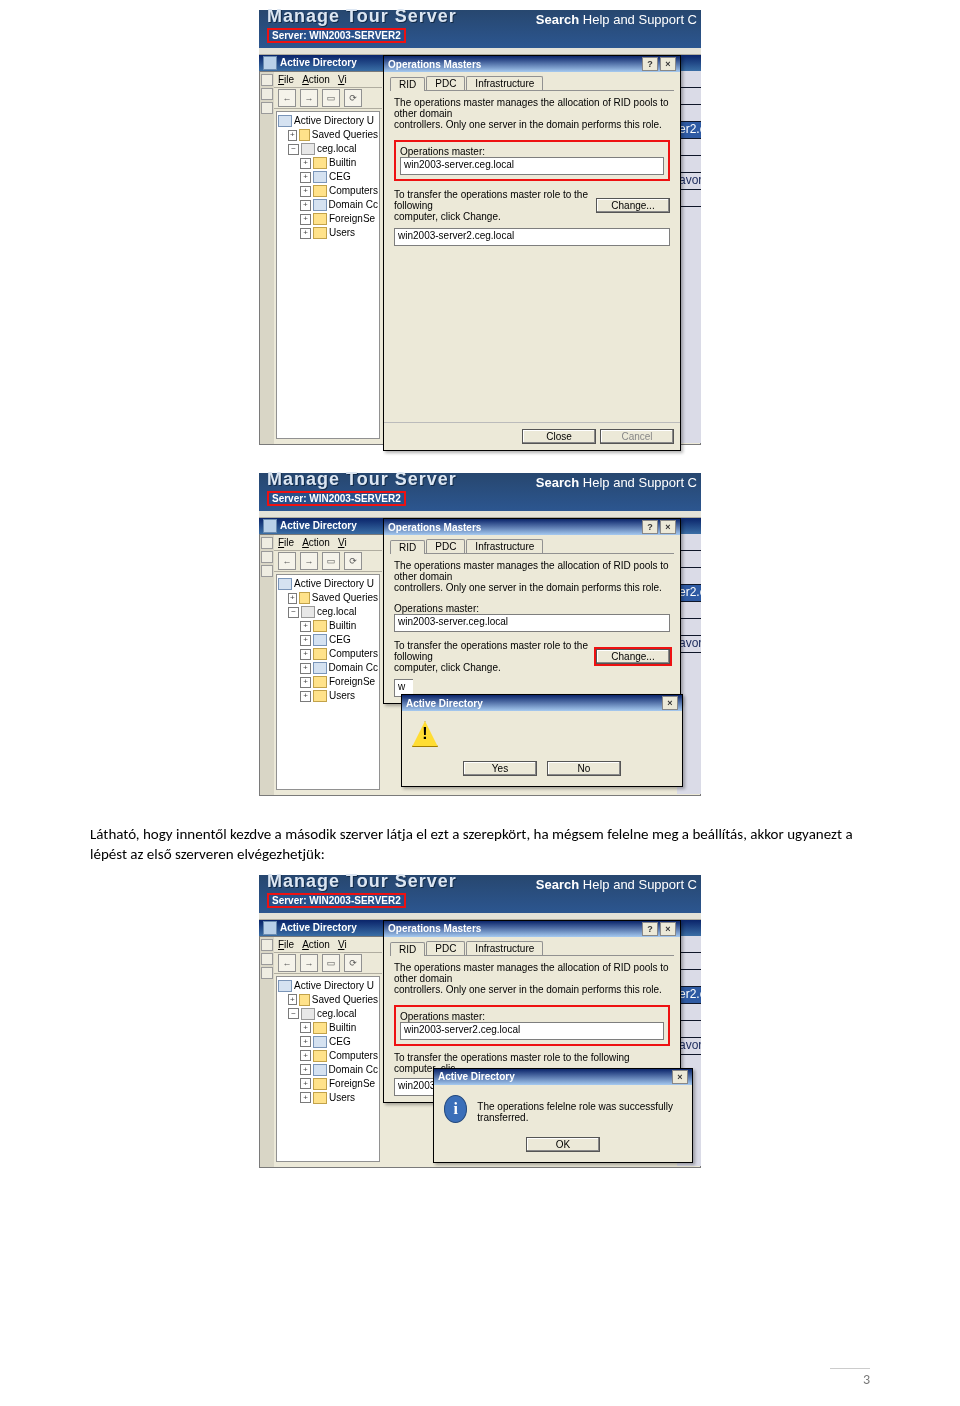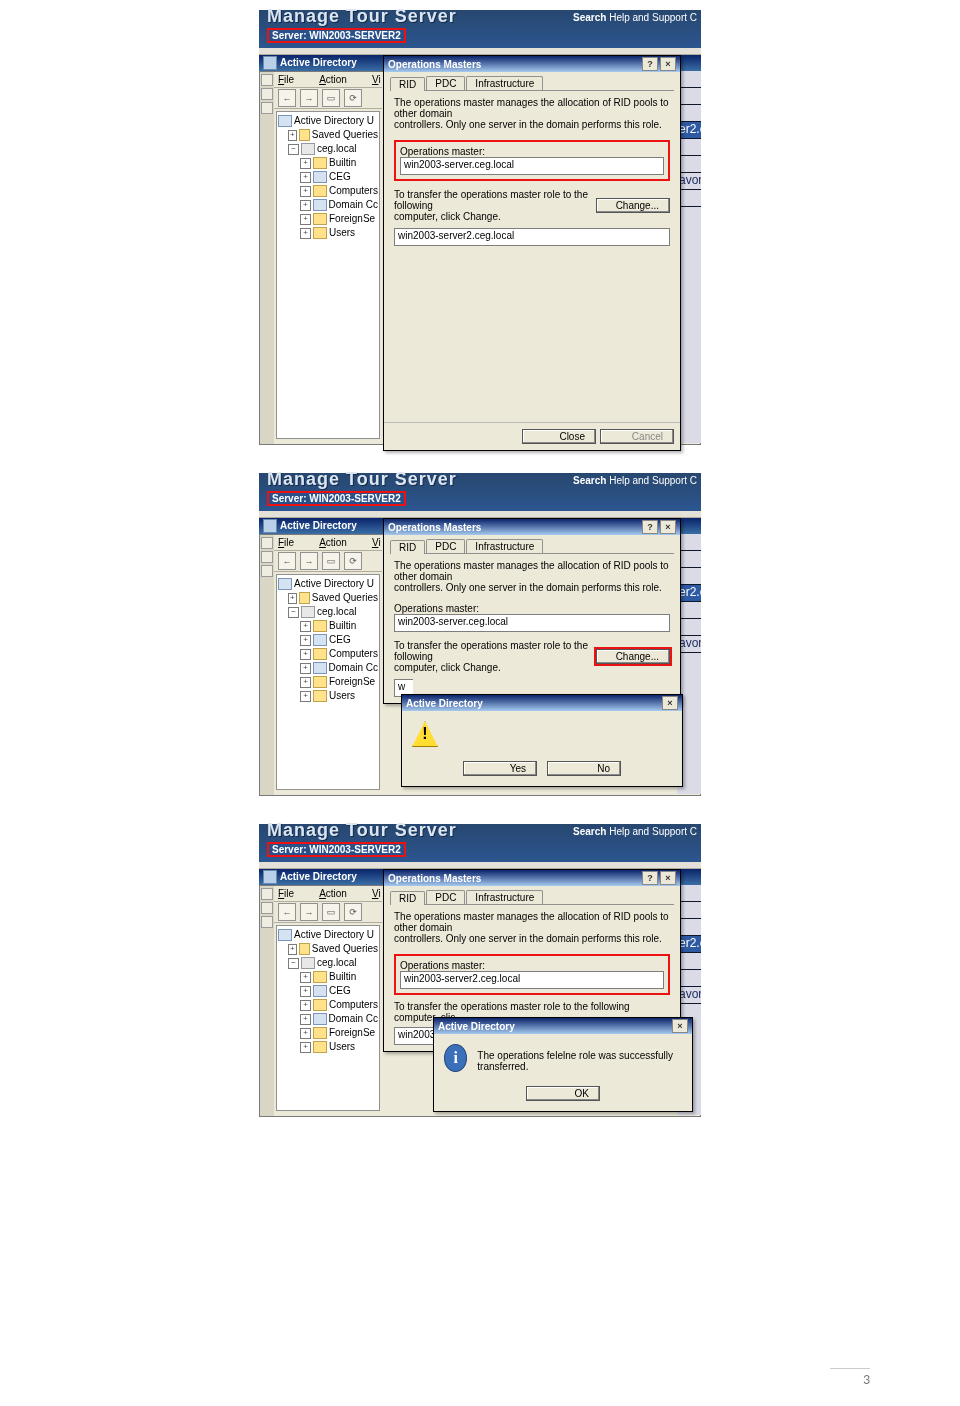--- a/index.html
+++ b/index.html
@@ -36,21 +36,21 @@
     color: #dce6f2; font-family: Tahoma, Arial, sans-serif;
     white-space: nowrap;
     text-shadow: 1px 1px 0 #132a46;
   }
   .mys-server-box {
     position: absolute; top: 18px; left: 8px;
     padding: 0 3px; font-size: 10px; color: #fff; font-weight: bold;
     border: 2px solid #e11; background:#28508a;text-align:right;
   }
   .mys-search {
-    position: absolute; top: 2px; right: 4px; font-size: 10px;
+    position: absolute; top: 2px; right: 4px; font-size: 13px;
     color: #fff;
   }
   .mys-search b { font-weight: bold; }
   .gray-strip {
     height: 6px; background:#e4e2d8; border-bottom:1px solid #b0ada0;
   }
 
   .ad-titlebar {
     height: 16px; background: linear-gradient(#0a246a,#3a6ea5);
     color:#fff; font-size:10px; font-weight:bold;
@@ -61,21 +61,21 @@
   .ad-icon { width:12px;height:12px;background:#b9d0e8;border:1px solid #6a8bb0; }
 
   .mmc-frame {
     display:flex;
     background:#ece9d8;
     border:1px solid #7a7a7a;
   }
   .left-col { width:108px; background:#ece9d8; }
   .left-menu {
     border-bottom:1px solid #b0ada0;
-    padding:2px 4px; display:flex; gap:25px; font-size:10px;
+    padding:2px 4px; display:flex; gap:8px; font-size:10px;
   }
   .left-menu span { text-decoration: underline dotted transparent; }
   .left-menu .u { text-decoration: underline; }
   .left-tools {
     height:20px; border-bottom:1px solid #b0ada0;
     display:flex; align-items:center; gap:4px; padding:0 4px;
   }
   .tbtn {
     width:16px;height:16px;border:1px solid #919191;background:#f5f3ea;
     display:flex;align-items:center;justify-content:center;font-size:9px;color:#555;
@@ -130,21 +130,21 @@
   .tab.active { background:#ece9d8; position:relative; top:1px; }
   .tab-underline { height:0; border-top:1px solid #919191; margin:0 6px; }
   .dlg-body { padding:6px 10px; font-size:10px; }
   .txtbox {
     background:#fff; border:1px solid #7e7e7e; padding:1px 3px; font-size:10px; height:14px;
   }
   .group { border:1px solid #b7b3a4; padding:4px; position:relative; margin-top:4px;}
   .group.red { border:2px solid #e11; }
   .btn {
     border:1px solid #555; background:#ece9d8; padding:1px 10px;
-    font-size:10px; color:#000; min-width:52px; text-align:right;
+    font-size:10px; color:#000; min-width:52px; text-align:center;
     box-shadow: inset -1px -1px 0 #888, inset 1px 1px 0 #fff;
     display:inline-block;
   }
   .btn.disabled { color:#888; }
   .dlg-footer {
     border-top:1px solid #bbb; padding:6px; display:flex; justify-content:flex-end; gap:4px;
   }
 
   
   .popup {
@@ -470,20 +470,21 @@
         <div class="warn-ico"></div>
       </div>
       <div class="pop-btns">
         <div class="btn"><span class="u">Y</span>es</div>
         <div class="btn"><span class="u">N</span>o</div>
       </div>
     </div>
   </div>
 </div>
 
+<div class="body-text">Látható, hogy innentől kezdve a második szerver látja el ezt a szerepkört, ha mégsem felelne meg a beállítás, akkor ugyanezt a lépést az első szerveren elvégezhetjük:</div>
 
 <div class="screenshot" style="width:442px;">
   <div class="mys-header">
     <div class="mys-title">Manage Tour Server</div>
     <div class="mys-server-box">Server: WIN2003-SERVER2</div>
     <div class="mys-search">
       <b>Search</b><span> Help and Support C</span>
     </div>
   </div>
   <div class="gray-strip"></div>

